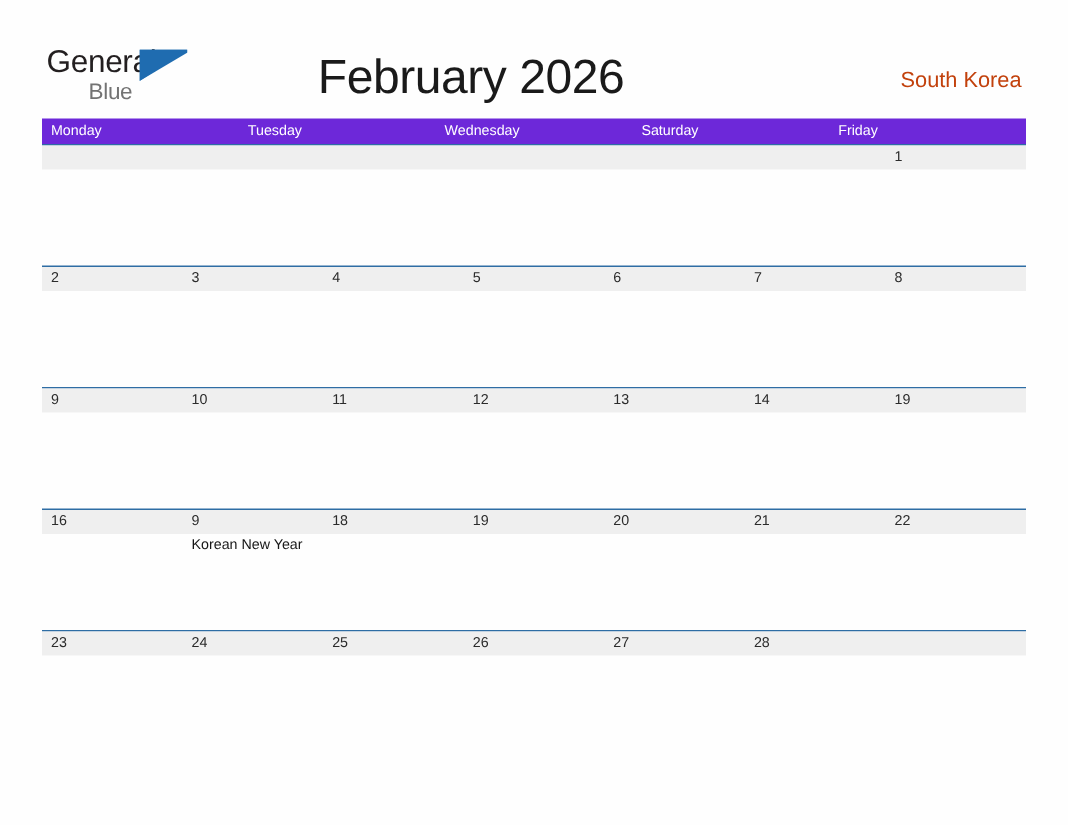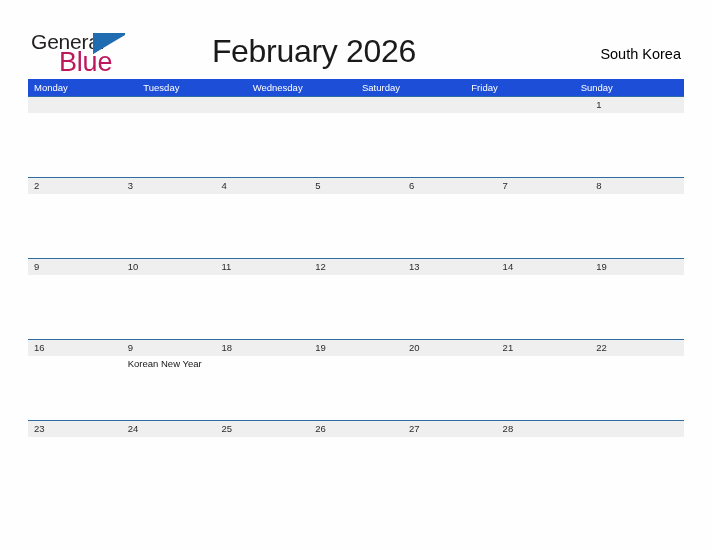--- a/index.html
+++ b/index.html
@@ -25,44 +25,44 @@
     color:#231f20; line-height:24px;
     font-family:"Liberation Sans", sans-serif;
   }
   .logo-tri {
     position:absolute; left:62px; top:3px;
     width:32px; height:21px;
     display:block;
   }
   .logo-blue {
     position:absolute; left:28px; top:20px;
-    font-size:27px; letter-spacing:-0.2px;
-    color:#be185d; line-height:24px;
+    font-size:15px; letter-spacing:-0.2px;
+    color:#737373; line-height:24px;
   }
 
   .cal-title {
     position:absolute; left:0; top:33px; width:628px;
     text-align:center;
     font-size:32px; color:#1a1a1a;
     letter-spacing:-0.3px;
     font-family:"Liberation Sans", sans-serif;
   }
   .cal-region {
     position:absolute; right:31px; top:46px;
-    font-size:14.5px; color:#000000;
+    font-size:14.5px; color:#c2410c;
   }
 
   
   .cal {
     position:absolute; left:28px; top:79px;
     width:656px;
   }
   .dow-row {
     display:flex;
-    background:#1d4ed8;
+    background:#6d28d9;
     height:17px;
   }
   .dow {
     flex:1 1 0;
     font-size:9.5px;
     color:#ffffff;
     line-height:17px;
     padding-left:6px;
     white-space:nowrap;
     overflow:hidden;
@@ -130,21 +130,20 @@
   </div>
 
   <div class="cal">
 
     <div class="dow-row">
       <div class="dow">Monday</div>
       <div class="dow">Tuesday</div>
       <div class="dow">Wednesday</div>
       <div class="dow">Saturday</div>
       <div class="dow">Friday</div>
-      <div class="dow">Sunday</div>
     </div>
 
     <div class="week">
       <div class="week-dates">
         <div class="cell">
             <span class="daynum"></span>
           </div>
         <div class="cell">
             <span class="daynum"></span>
           </div>

